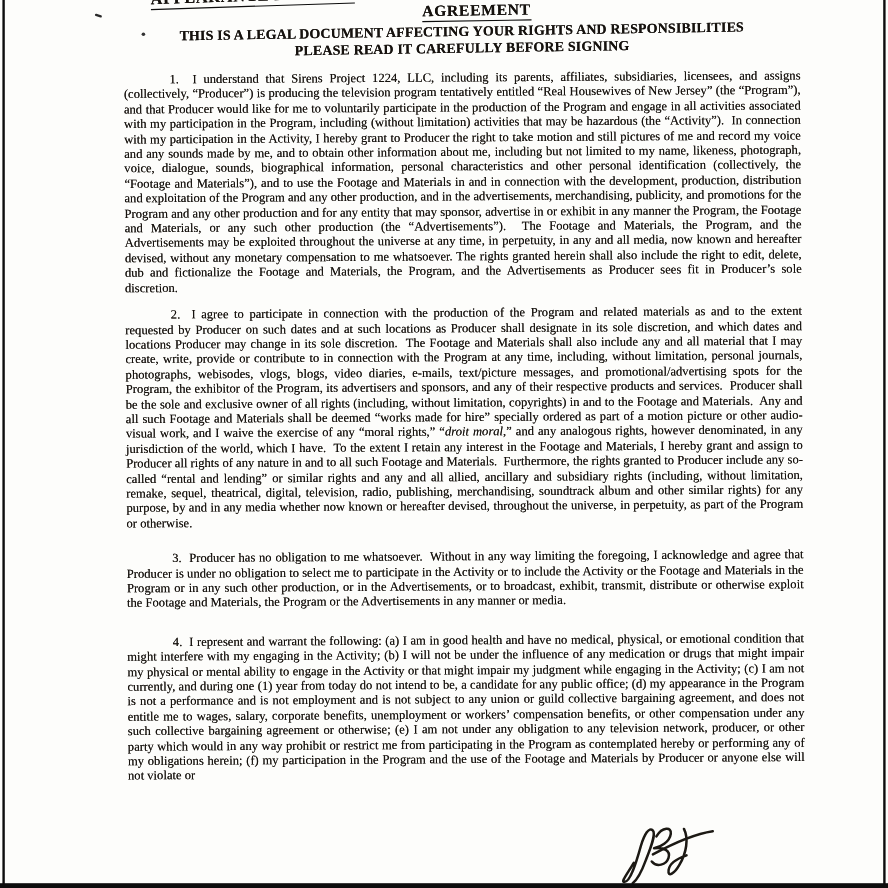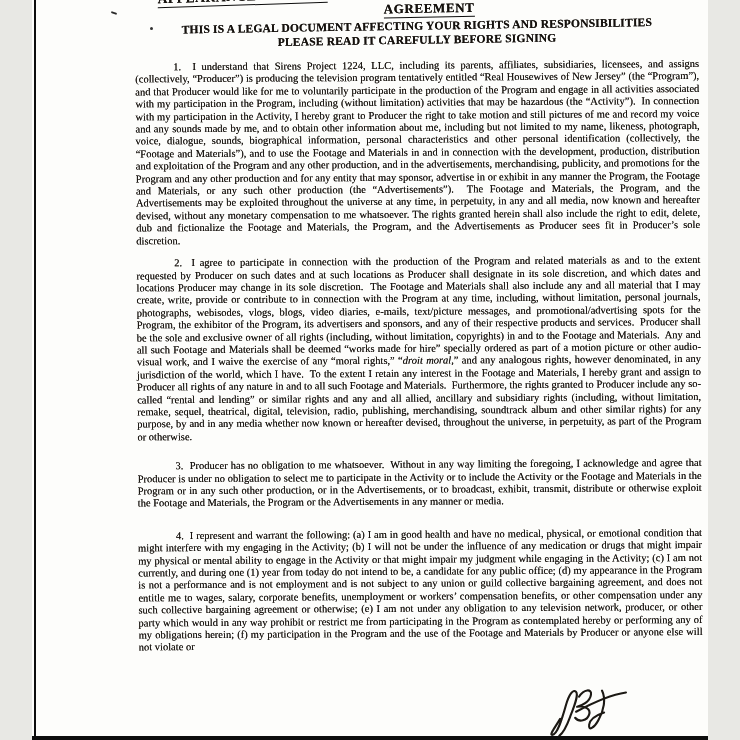--- a/index.html
+++ b/index.html
@@ -1,18 +1,18 @@
 <!DOCTYPE html>
 <html><head>
 <meta charset="utf-8">
 <style>
   html,body{margin:0;padding:0;background:#e8e8e4;}
   .page{
     position:relative;
-    width:676px;height:740px;
+    width:740px;height:740px;
     margin:0 auto;
     background:#fdfdfb;
     overflow:hidden;
     font-family:"Liberation Serif", serif;
     color:#16120e;
   }
   .content{
     position:absolute;inset:0;
     transform:rotate(-0.35deg);
     transform-origin:50% 50%;

